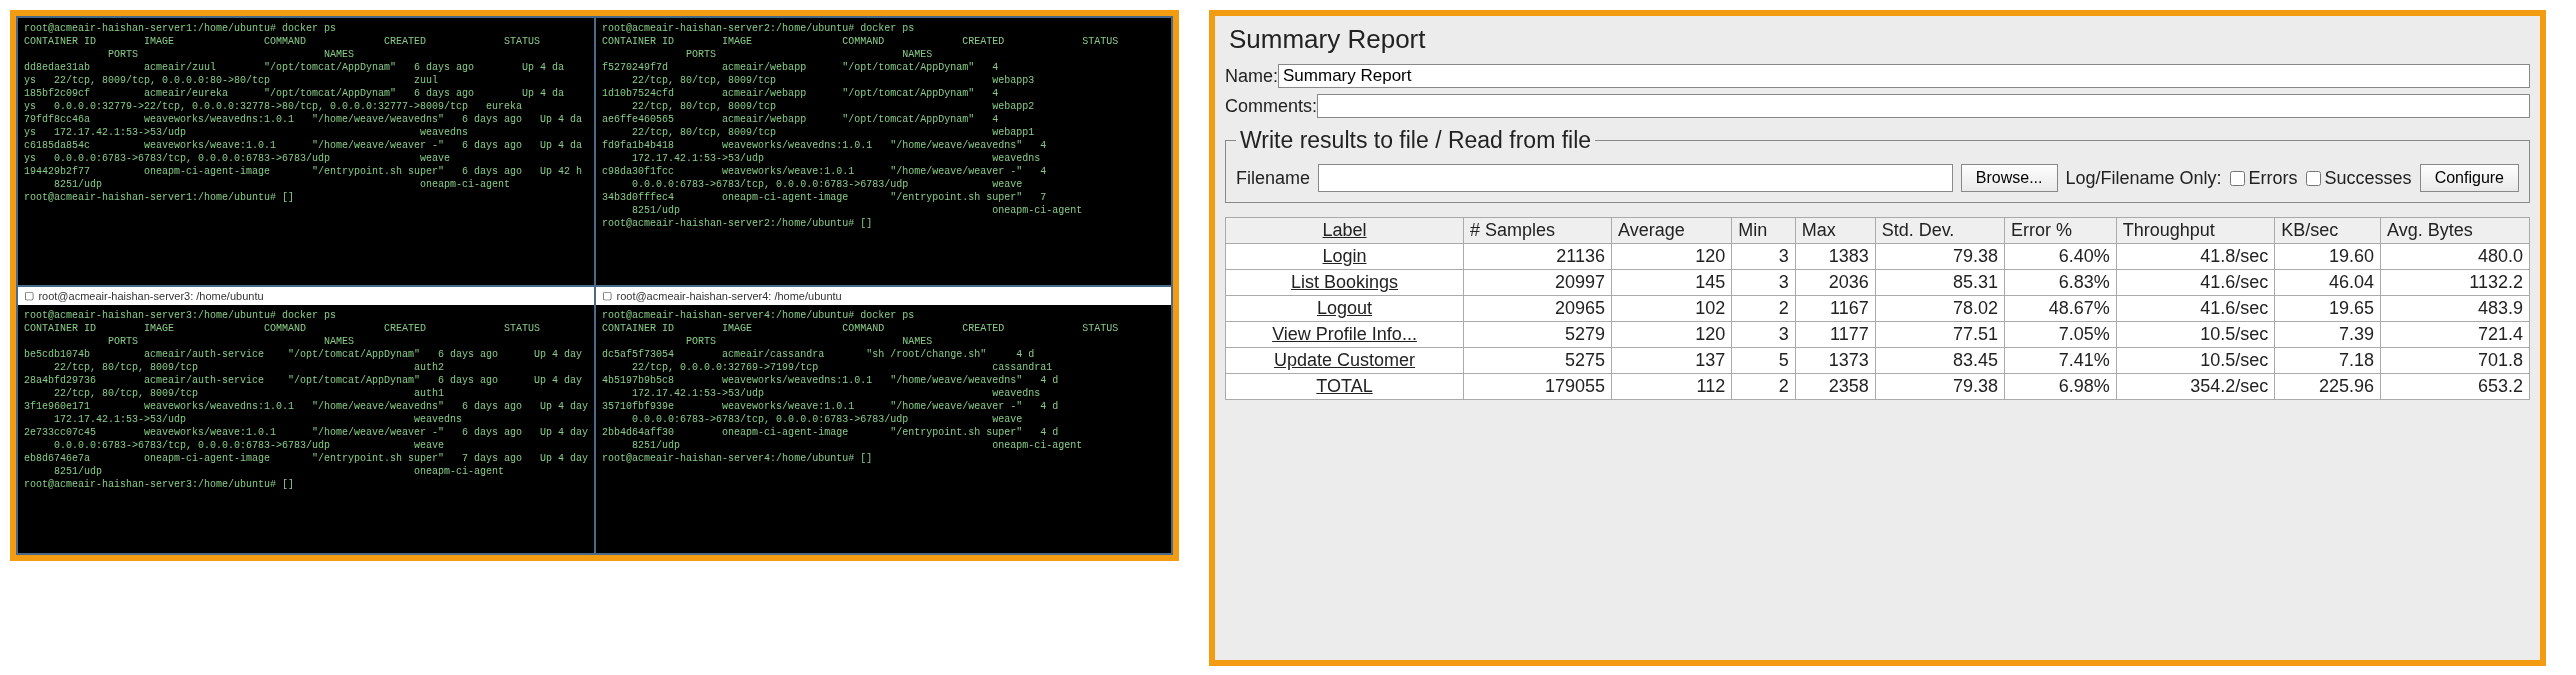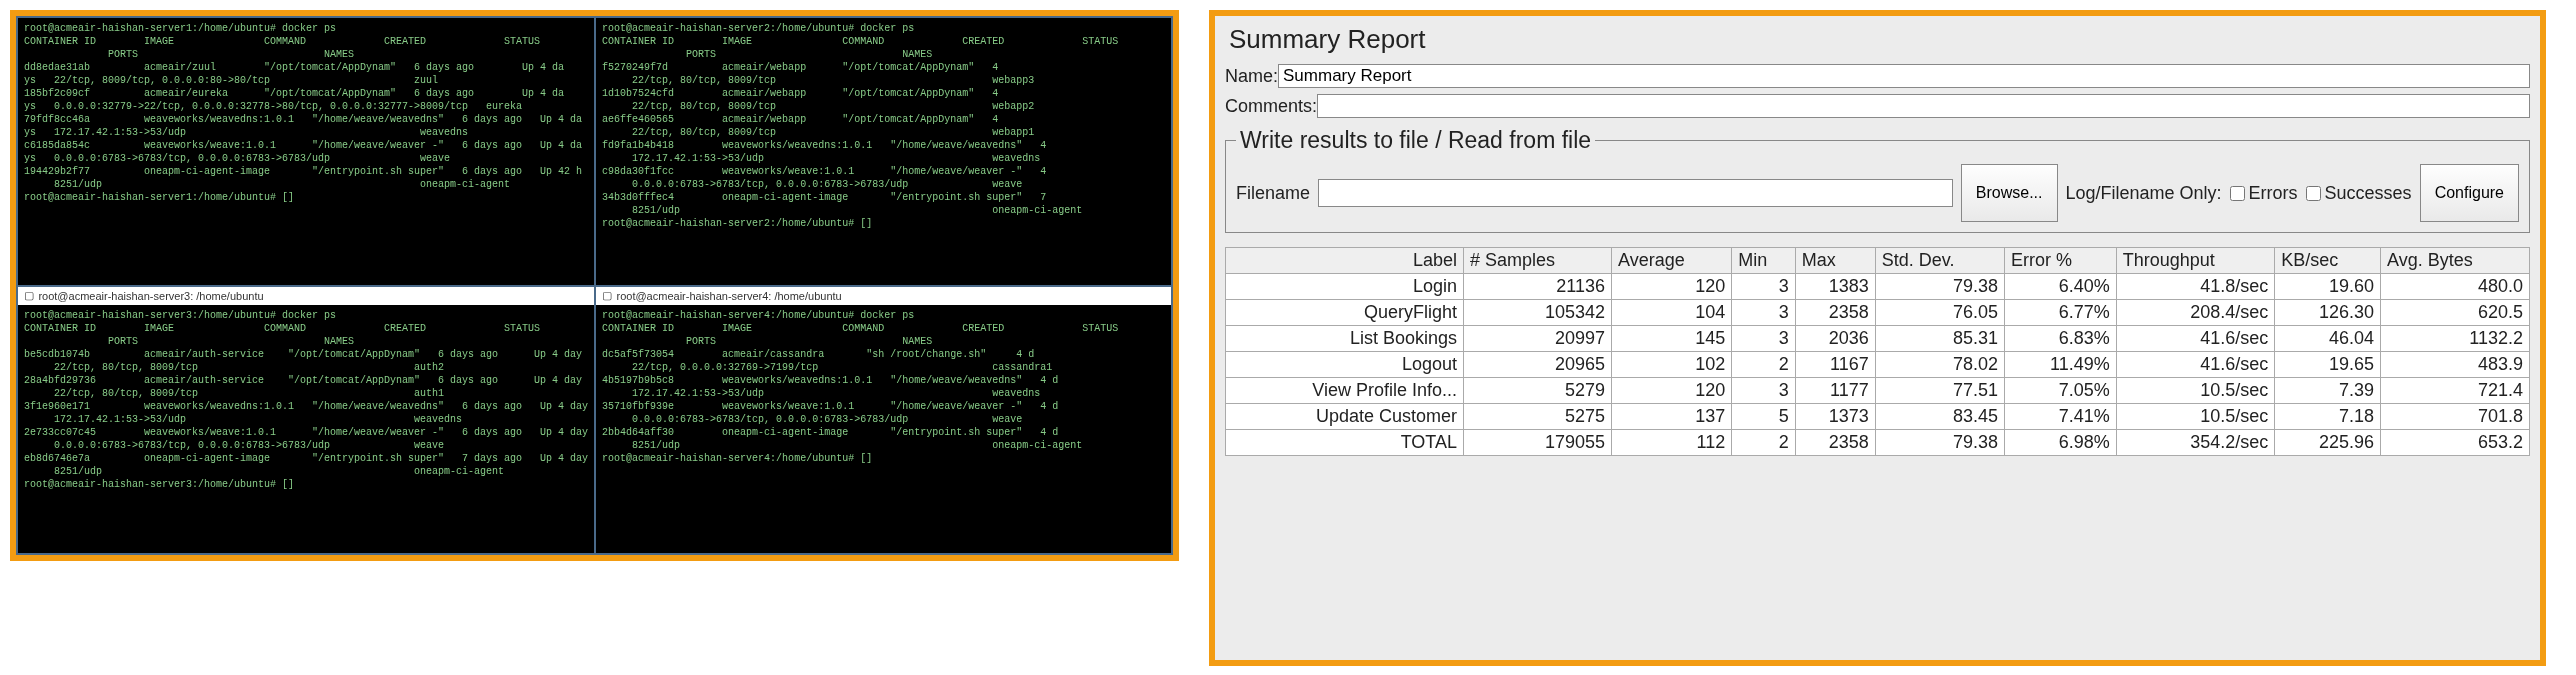--- a/index.html
+++ b/index.html
@@ -96,21 +96,21 @@
   .file-row input[type=text] {
     flex: 1;
     border: 1px solid #888;
     background: #fff;
     height: 28px;
     padding: 2px 4px;
   }
   .btn {
     border: 1px solid #888;
     background: linear-gradient(#fefefe,#e9e9e9);
-    padding: 19px 14px;
+    padding: 4px 14px;
     font-size: 16px;
     cursor: pointer;
   }
   .chk { display: inline-flex; align-items: center; gap: 4px; }
   .chk input { width: 15px; height: 15px; }
   .table-wrap {
     flex: 1;
     margin: 8px 10px 10px 10px;
     overflow: auto;
   }
@@ -125,21 +125,21 @@
     padding: 2px 6px;
     text-align: right;
     white-space: nowrap;
     background: #fff;
   }
   th {
     background: #efefef;
     text-align: left;
     font-weight: normal;
   }
-  td:first-child, th:first-child { text-align: right; }
+  td:first-child, th:first-child { text-align: center; text-decoration: underline; }
 </style>
 </head>
 <body>
 
 <div class="panel left-panel">
 
   <div class="term-wrap">
     <div class="term" id="term0">root@acmeair-haishan-server1:/home/ubuntu# docker ps
 CONTAINER ID        IMAGE               COMMAND             CREATED             STATUS
               PORTS                               NAMES
@@ -271,51 +271,39 @@
             <td>120</td>
             <td>3</td>
             <td>1383</td>
             <td>79.38</td>
             <td>6.40%</td>
             <td>41.8/sec</td>
             <td>19.60</td>
             <td>480.0</td>
           </tr>
           <tr>
-            <td>QueryFlight</td>
-            <td>105342</td>
-            <td>104</td>
-            <td>3</td>
-            <td>2358</td>
-            <td>76.05</td>
-            <td>6.77%</td>
-            <td>208.4/sec</td>
-            <td>126.30</td>
-            <td>620.5</td>
-          </tr>
-          <tr>
             <td>List Bookings</td>
             <td>20997</td>
             <td>145</td>
             <td>3</td>
             <td>2036</td>
             <td>85.31</td>
             <td>6.83%</td>
             <td>41.6/sec</td>
             <td>46.04</td>
             <td>1132.2</td>
           </tr>
           <tr>
             <td>Logout</td>
             <td>20965</td>
             <td>102</td>
             <td>2</td>
             <td>1167</td>
             <td>78.02</td>
-            <td>11.49%</td>
+            <td>48.67%</td>
             <td>41.6/sec</td>
             <td>19.65</td>
             <td>483.9</td>
           </tr>
           <tr>
             <td>View Profile Info...</td>
             <td>5279</td>
             <td>120</td>
             <td>3</td>
             <td>1177</td>

